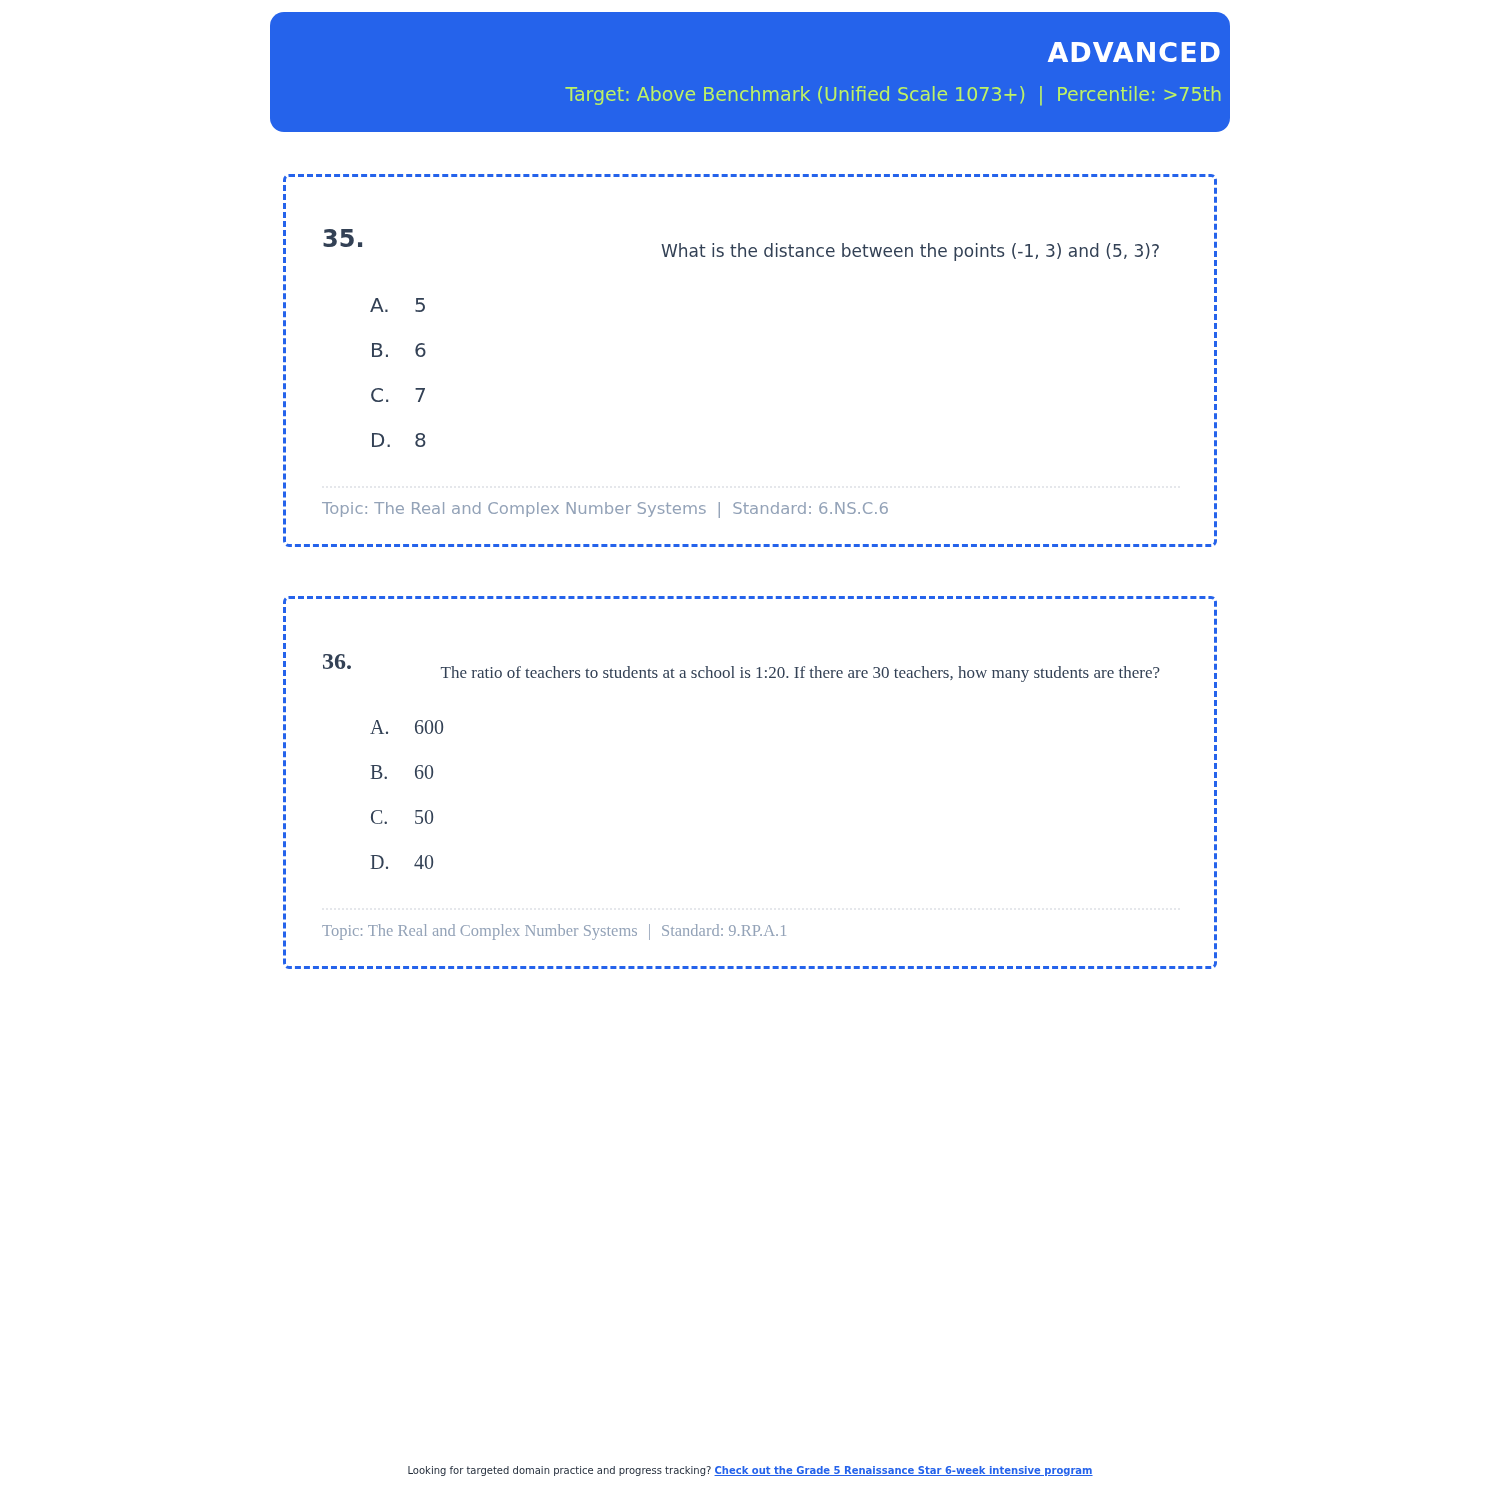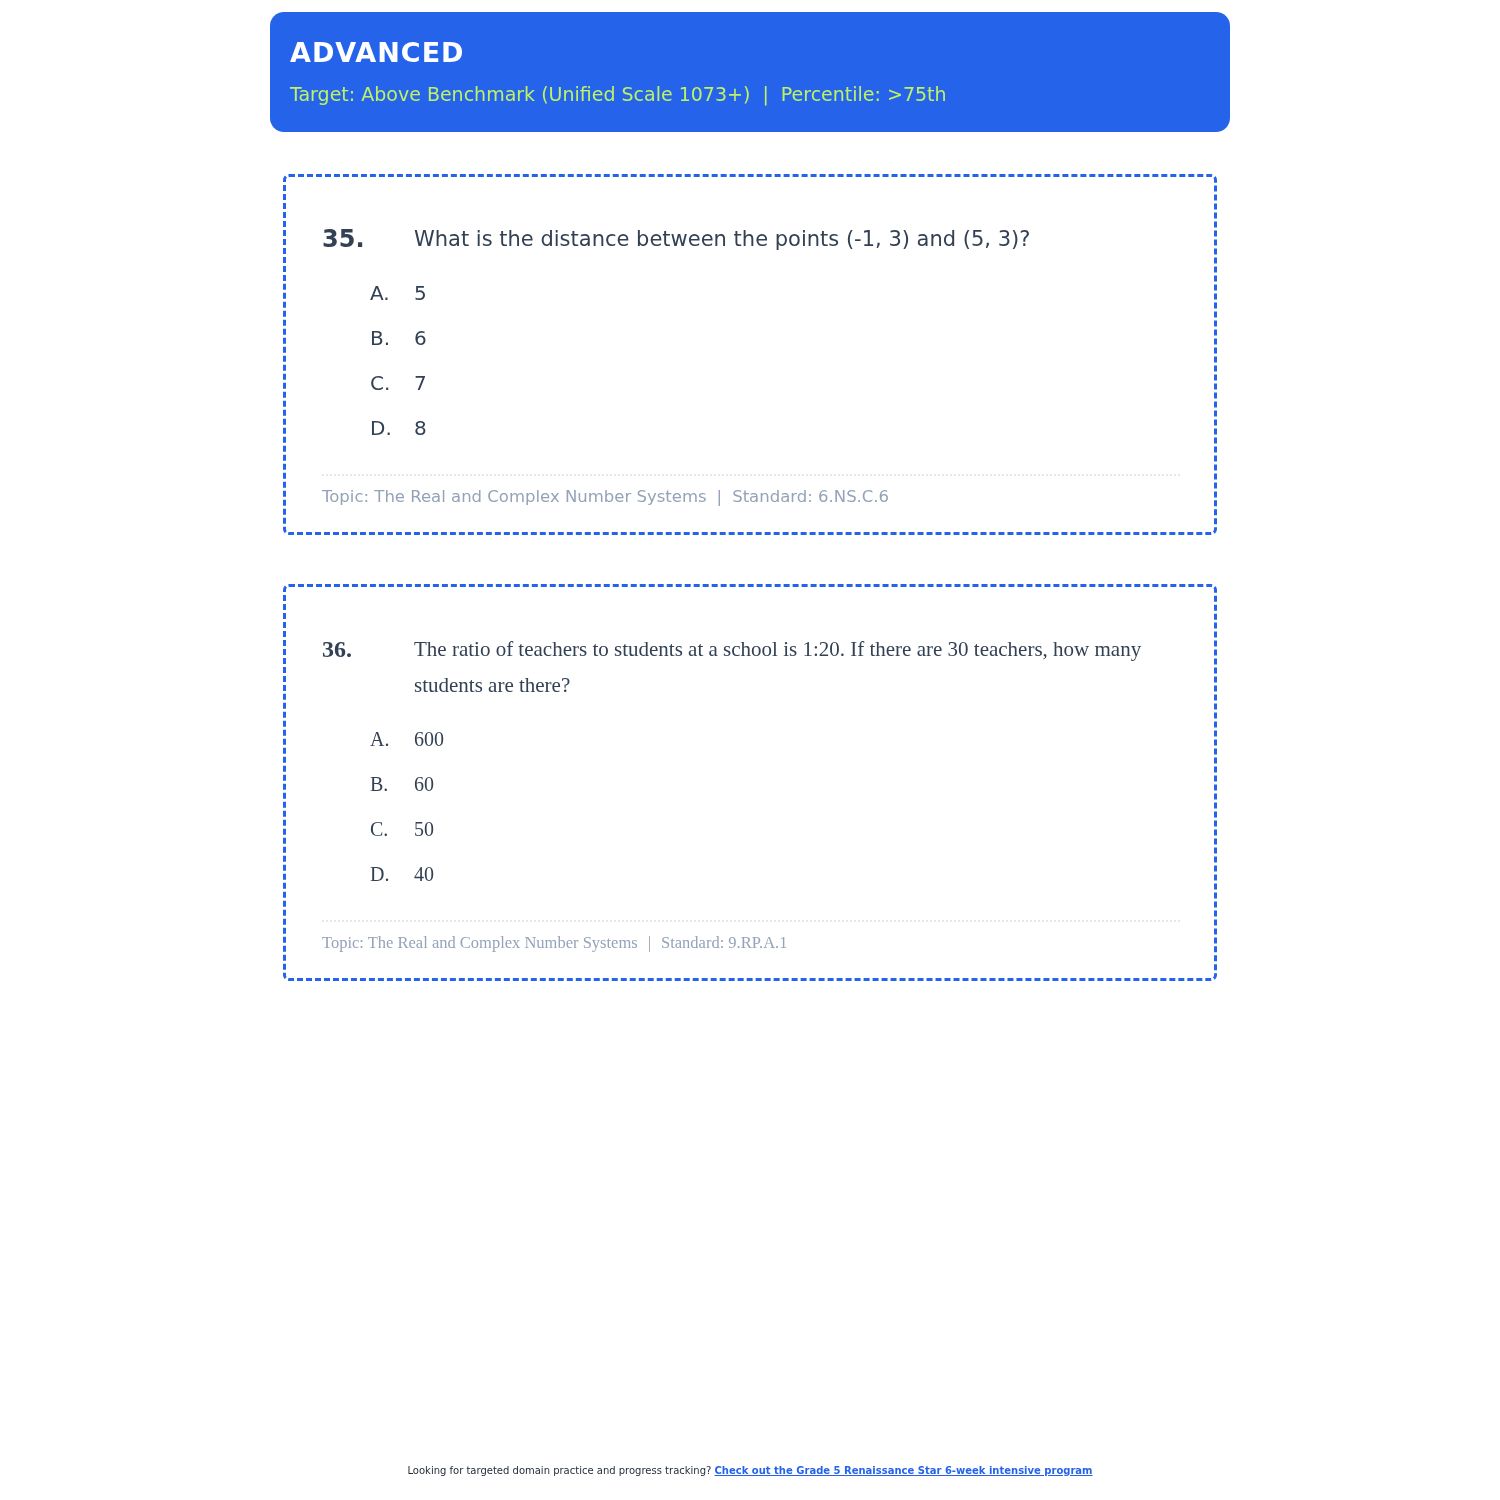--- a/index.html
+++ b/index.html
@@ -11,22 +11,22 @@
     position: relative;
     overflow: hidden;
   }
   .page { width: 960px; margin: 0 auto; padding-top: 12px; }
 
   
   .banner {
     background: #2563eb;
     border-radius: 14px;
     color: #ffffff;
-    text-align: left;
-    padding: 25px 20px 27px;
+    text-align: right;
+    padding: 25px 8px 27px;
   }
   .banner-title {
     font-size: 27px;
     font-weight: bold;
     letter-spacing: 1px;
   }
   .banner-sub {
     font-size: 19px;
     margin-top: 15px;
     color: #bef264;
@@ -36,34 +36,35 @@
   
   .card {
     border: 3px dashed #2563eb;
     border-radius: 6px;
     margin: 42px 13px 0 13px;
     padding: 44px 34px 25px 36px;
     background: #ffffff;
   }
   .card.second { margin-top: 49px; font-family: Liberation Serif, serif; }
 
-  .q-row { display: flex; align-items: flex-start; }
+  .q-row { display: flex; align-items: flex-start; justify-content: space-between; }
   .q-num {
     width: 92px;
     flex: 0 0 92px;
     font-size: 24px;
     font-weight: bold;
     color: #334155;
     line-height: 36px;
   }
   .q-text {
-    font-size: 21px;
+    font-size: 17px;
     color: #334155;
     line-height: 36px;
     padding-right: 20px;
+    margin-top: 12px;
   }
 
   .choices { margin-top: 22px; }
   .choice {
     display: flex;
     font-size: 20px;
     color: #334155;
     line-height: 28px;
   }
   .choice + .choice { margin-top: 17px; }

